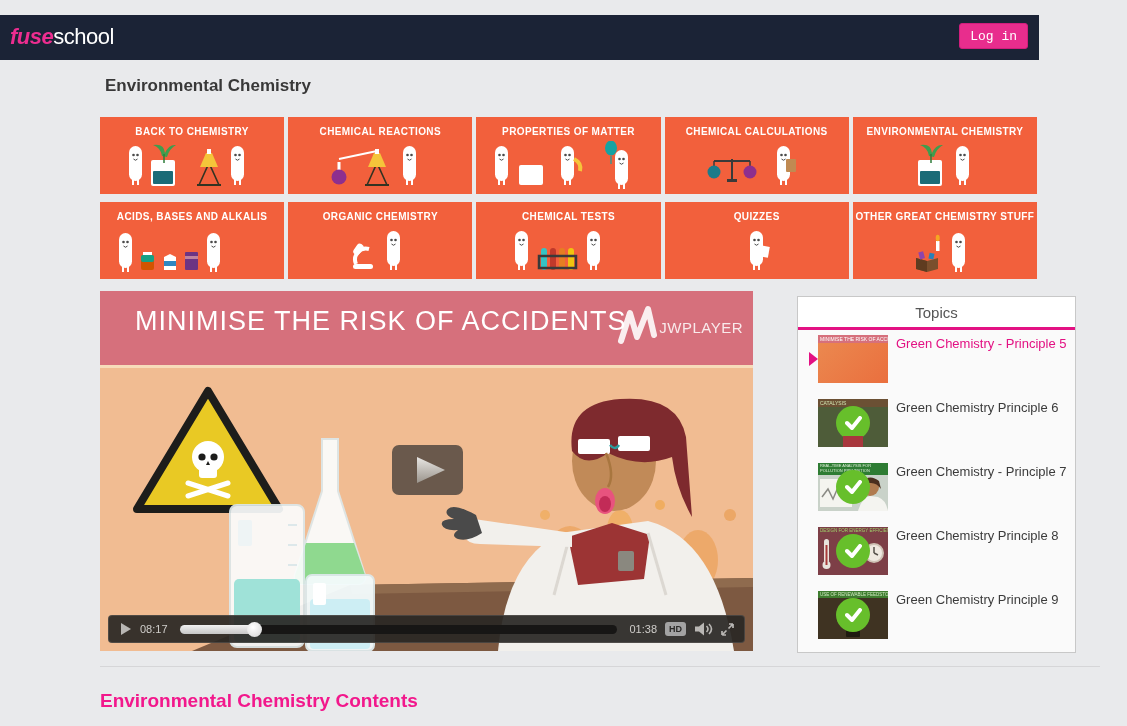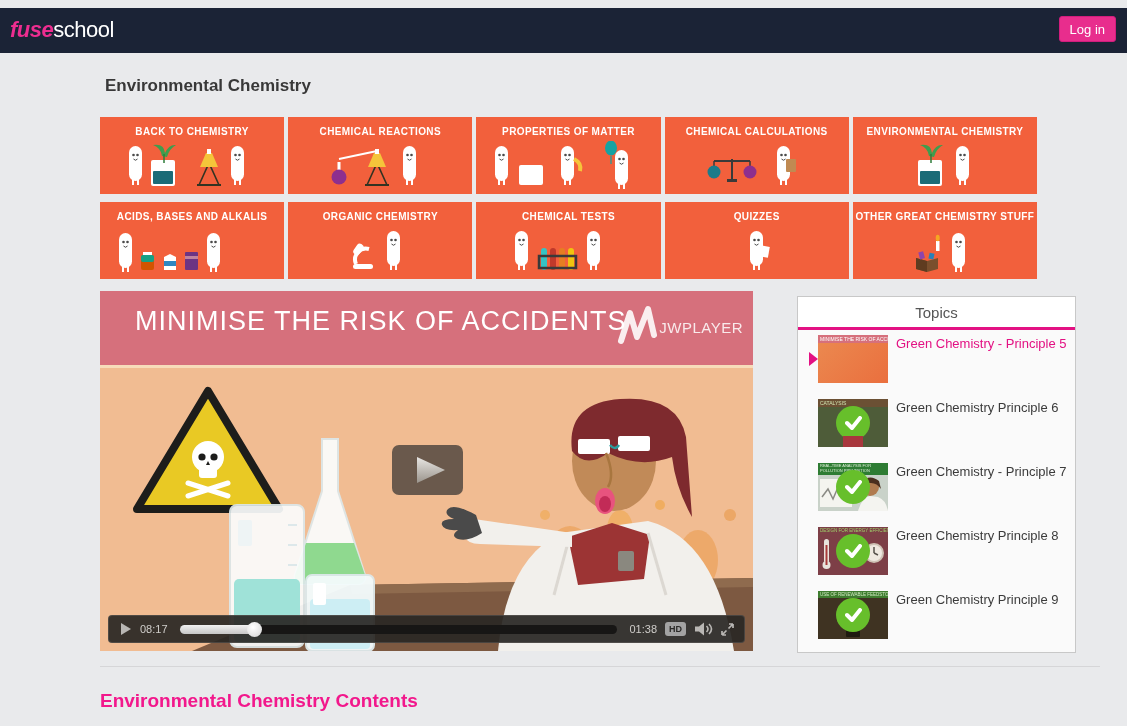--- a/index.html
+++ b/index.html
@@ -4,33 +4,33 @@
 <style>
   * { margin:0; padding:0; box-sizing:border-box; }
   html,body { width:1127px; height:726px; }
   body {
     background:#e9eaec;
     font-family:"Liberation Sans", sans-serif;
     position:relative;
     overflow:hidden;
   }
   
-  .navbar { position:absolute; top:8px; left:0; width:1127px; height:45px; background:#1b2336;text-align:right; }
+  .navbar { position:absolute; top:15px; left:0; width:1039px; height:45px; background:#1b2336;text-align:right; }
   .logo { position:absolute; left:10px; top:9px; font-size:22px; letter-spacing:-0.5px; cursor:pointer; }
   .logo .fuse { color:#ed2d90; font-weight:bold; font-style:italic; }
   .logo .school { color:#ffffff; font-weight:normal; }
   .searchbox {
     position:absolute; left:145px; top:9px; width:910px; height:26px;
     background:#ffffff; border-radius:3px; display:flex; align-items:center; justify-content:center;
     gap:6px; color:#4e5d6c; font-size:14px; cursor:text;
   }
   .login-btn {
     position:absolute; right:11px; top:8px; height:26px; padding:0 10px;
     background:#e82d8d; border:1px solid #d11d7d; border-radius:3px;
-    color:#fff; font-size:13px; display:flex; align-items:center; cursor:pointer;
+    color:#fff; font-size:13px; display:flex; align-items:center; cursor:pointer;font-family:Liberation Mono, monospace;
   }
   
   .page-title { position:absolute; left:105px; top:76px; font-size:17px; font-weight:bold; color:#383838; }
   
   .tiles { position:absolute; left:100px; top:117px; width:937px; display:grid;
            grid-template-columns:repeat(5,1fr); gap:8px 4px; }
   .tile { height:77px; background:#f2603c; color:#fff; text-align:center; padding-top:9px; cursor:pointer; overflow:hidden; }
   .tile-label { font-size:10px; font-weight:bold; text-transform:uppercase; letter-spacing:0.4px; white-space:nowrap; }
   .tile-art { height:52px; display:flex; align-items:flex-end; justify-content:center; }
   

